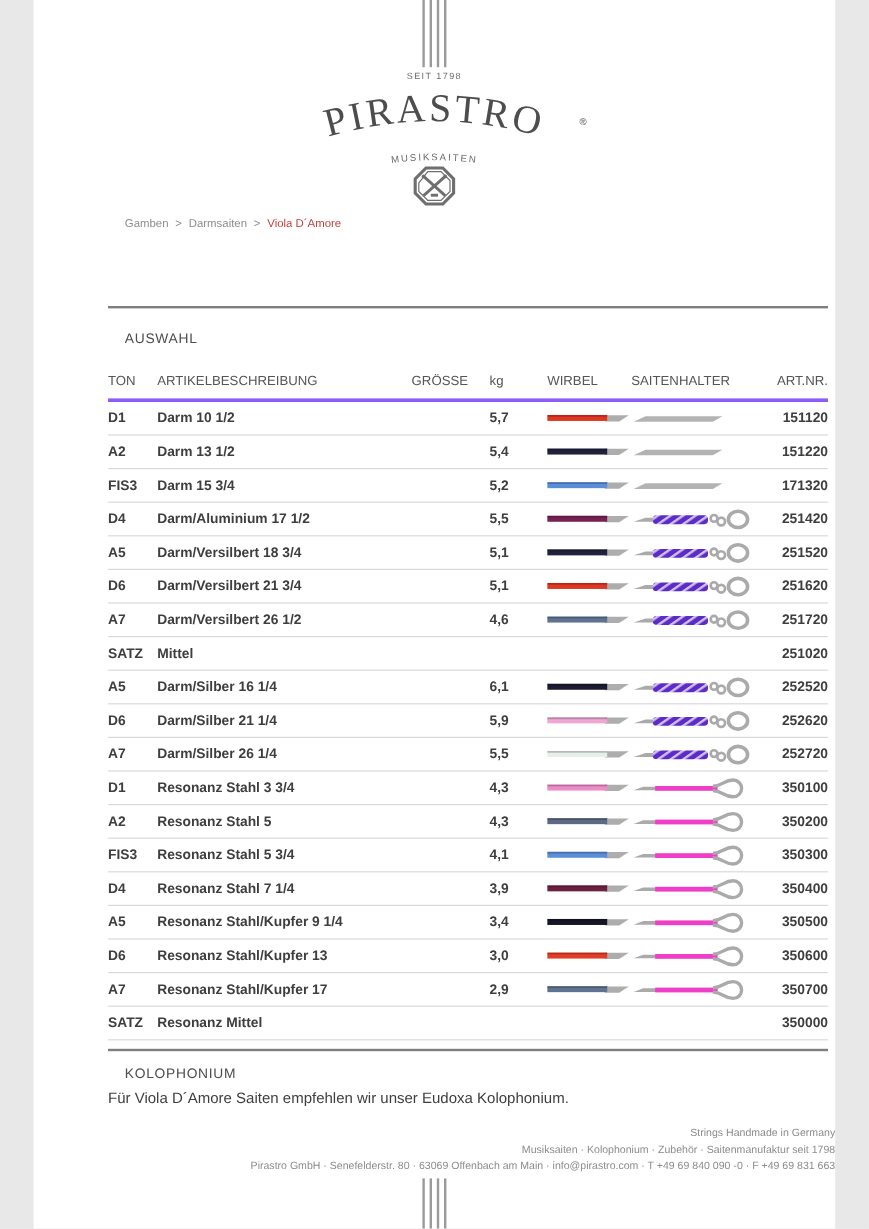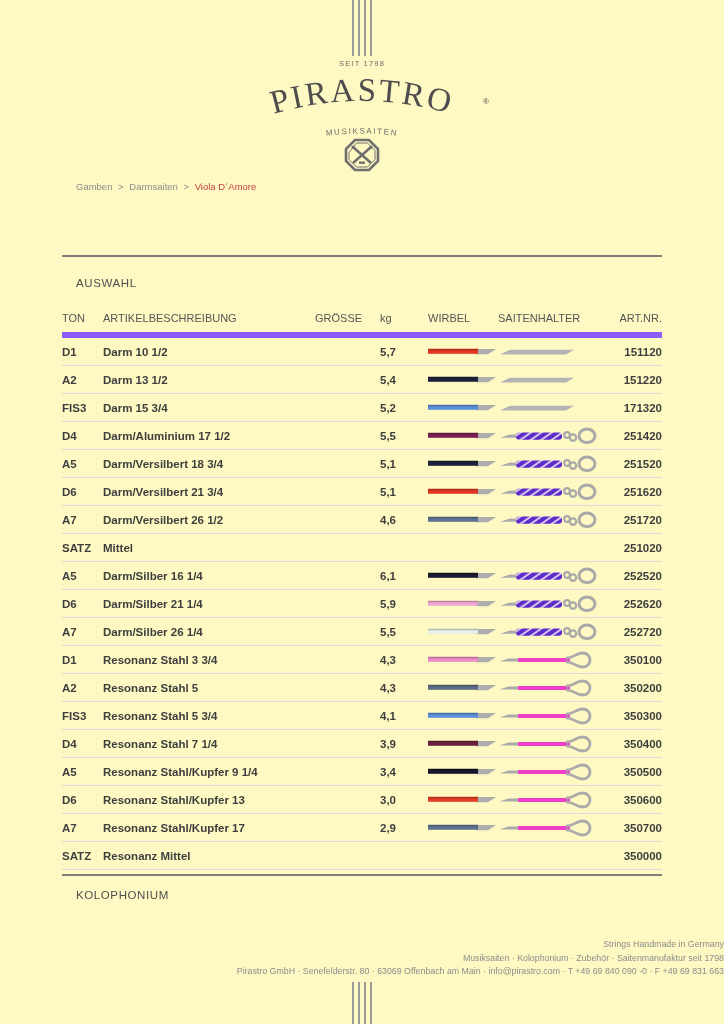--- a/index.html
+++ b/index.html
@@ -1,16 +1,16 @@
 <!DOCTYPE html>
 <html><head>
 <meta charset="utf-8">
 <style>
   html,body{margin:0;padding:0;background:#e8e8e8;}
-  .page{position:relative;width:724px;height:1024px;background:#fef9c3;margin:0 auto;
+  .page{position:relative;width:668px;height:1024px;background:#ffffff;margin:0 auto;
         font-family:"Liberation Sans",sans-serif;color:#3e3e3e;overflow:hidden;}
 
   
   .strings{position:absolute;left:50%;transform:translateX(-50%);display:flex;gap:4px;}
   .strings span{display:block;width:2px;background:#9a9a9a;}
   .strings-top{top:0;height:56px;}
   .strings-bottom{top:982px;height:42px;}
 
   
   .logo{position:absolute;top:56px;left:50%;transform:translateX(-50%);}
@@ -33,21 +33,21 @@
   .section-title{position:absolute;left:76px;font-size:11.5px;letter-spacing:0.6px;
                  color:#4e4e4e;font-weight:normal;margin:0;}
   .title-auswahl{top:277px;}
   .title-kolophonium{top:889px;}
   .kolo-text{position:absolute;left:62px;top:908px;font-size:12.5px;color:#3e3e3e;margin:0;}
 
   
   .table{position:absolute;left:62px;top:303px;width:600px;font-size:11.5px;}
   .thead,.trow{display:grid;grid-template-columns:41px 212px 65px 48px 70px 109px 55px;
                align-items:center;}
-  .thead{height:29px;border-bottom:6px solid #8b5cf6;color:#555;font-size:11px;}
+  .thead{height:29px;border-bottom:3px solid #8b5cf6;color:#555;font-size:11px;}
   .trow{height:27px;border-bottom:1px solid #dadada;font-weight:bold;}
   .c{overflow:visible;white-space:nowrap;}
   .artnr,.h-artnr{text-align:right;}
   .wirbel svg,.saitenhalter svg{display:block;}
 
   
   .footer{position:absolute;left:0;top:938px;width:100%;text-align:right;
           font-size:8.8px;line-height:13.5px;color:#8c8c8c;}
 </style>
 </head>
@@ -519,20 +519,21 @@
     <div class="c wirbel"></div>
     <div class="c saitenhalter"></div>
     <div class="c artnr">350000</div>
   </div>
 </div>
   </div>
 
   <div class="rule rule-2"></div>
 
   <h2 class="section-title title-kolophonium">KOLOPHONIUM</h2>
+  <p class="kolo-text">Für Viola D´Amore Saiten empfehlen wir unser Eudoxa Kolophonium.</p>
 
   <div class="footer">
     <div>Strings Handmade in Germany</div>
     <div>Musiksaiten · Kolophonium · Zubehör · Saitenmanufaktur seit 1798</div>
     <div>Pirastro GmbH · Senefelderstr. 80 · 63069 Offenbach am Main · info@pirastro.com · T +49 69 840 090 -0 · F +49 69 831 663</div>
   </div>
 
   <div class="strings strings-bottom">
     <span></span>
       <span></span>

